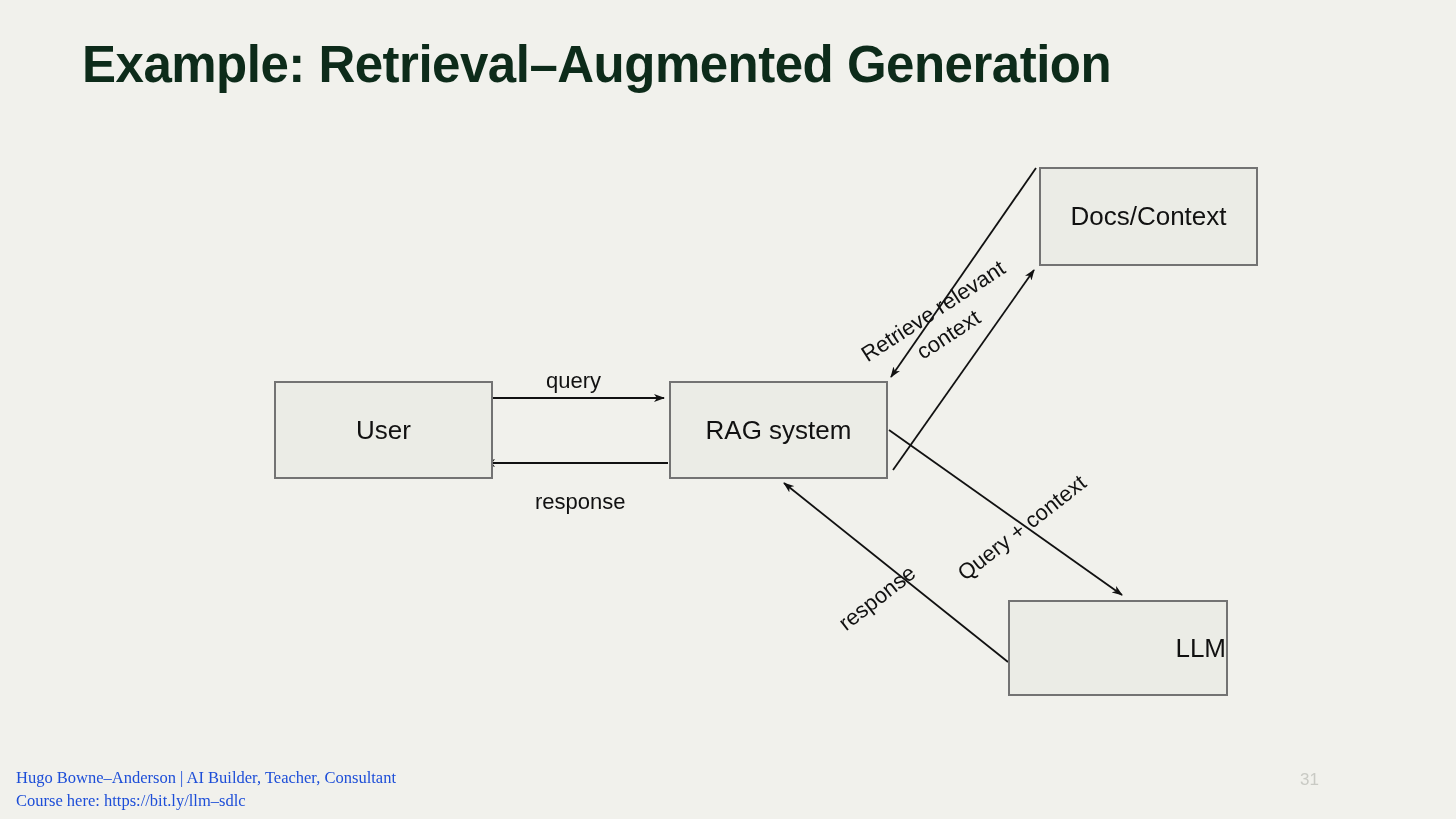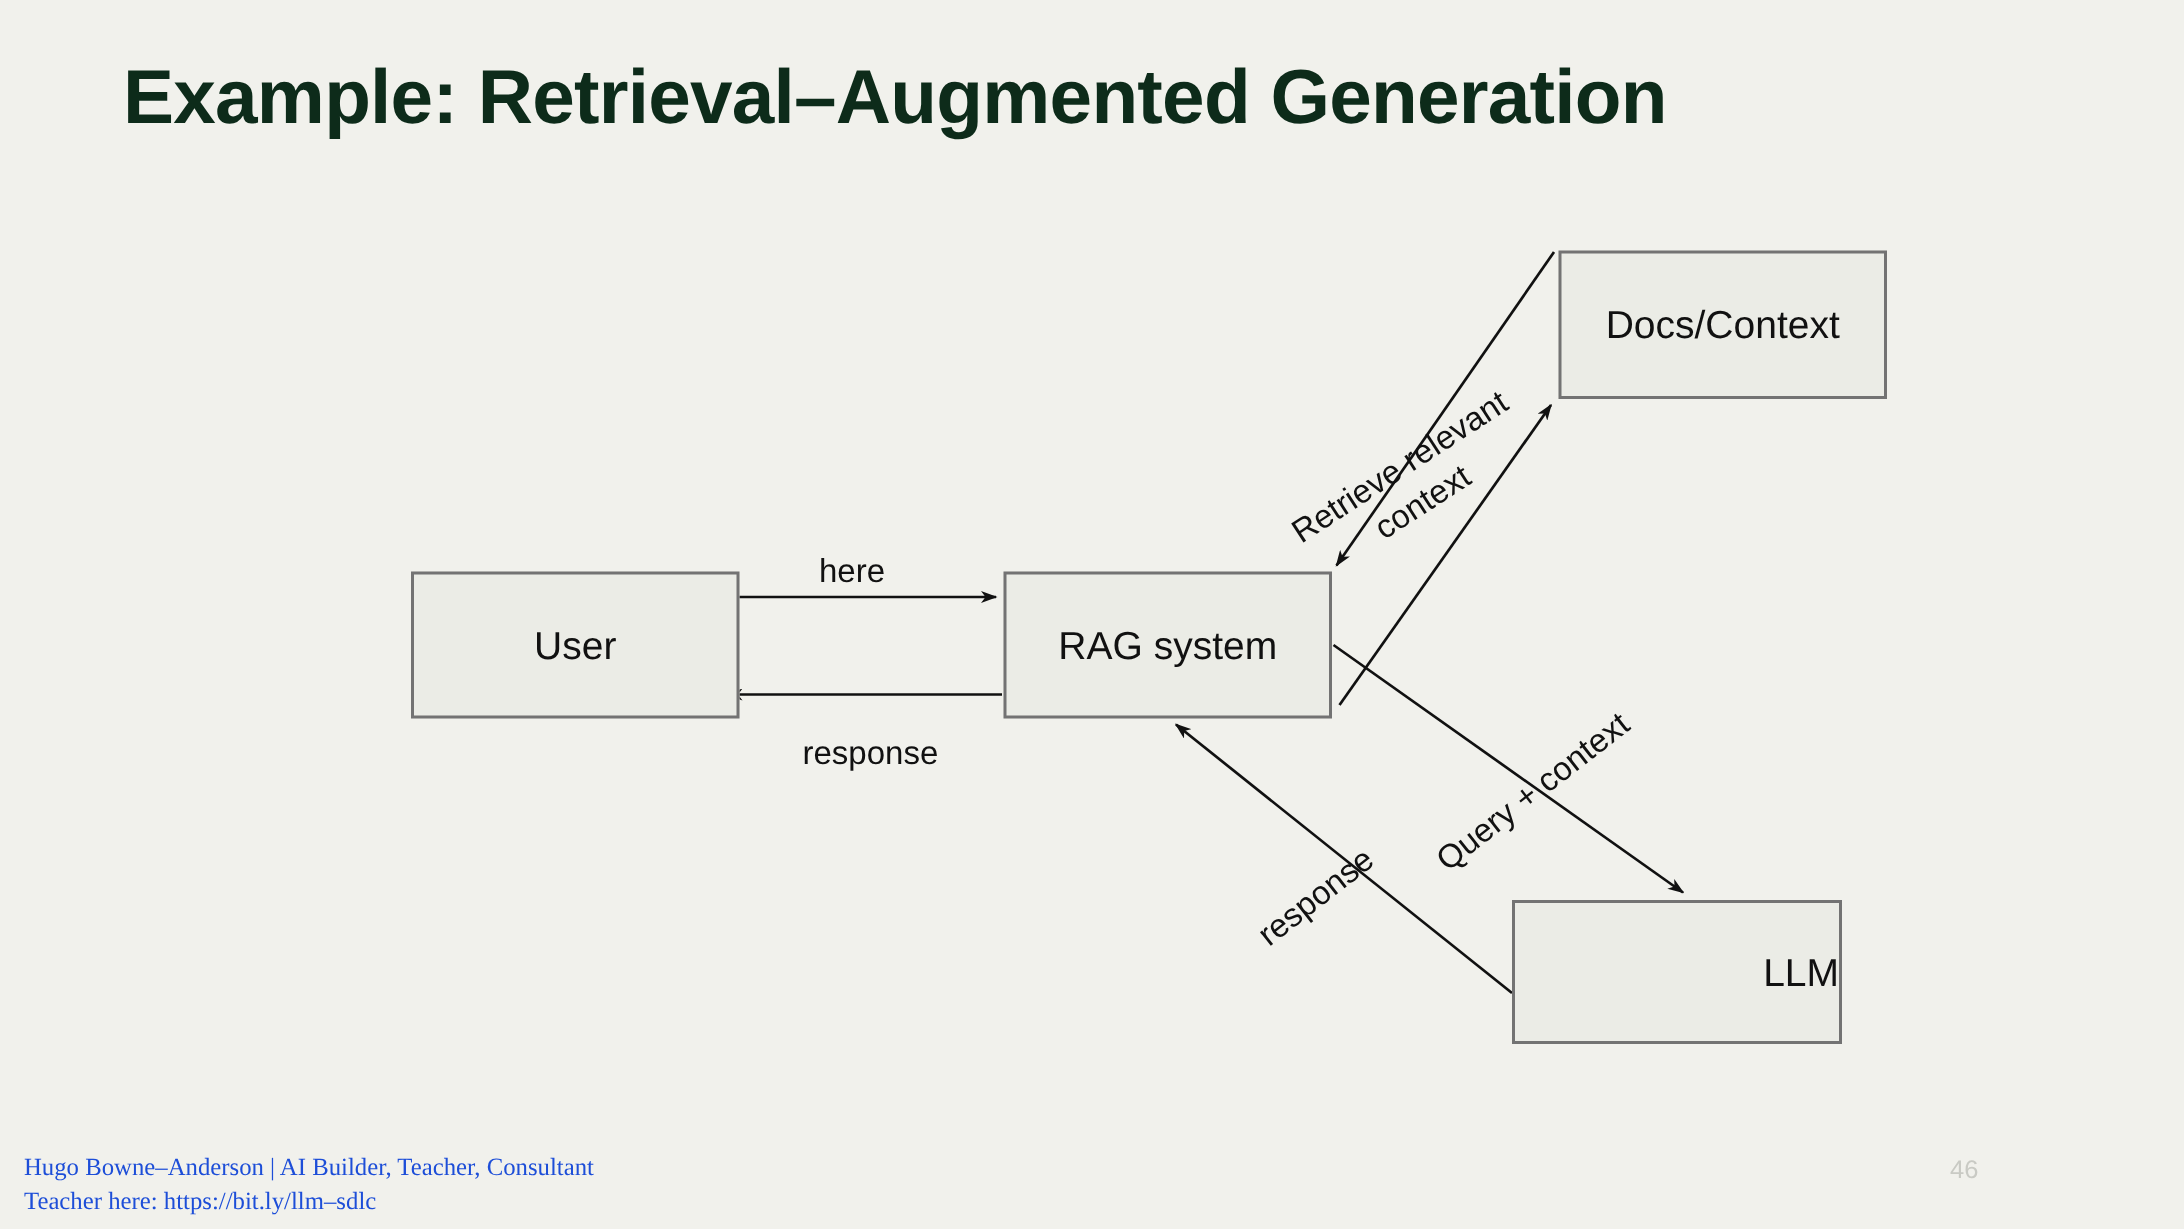--- a/index.html
+++ b/index.html
@@ -140,33 +140,33 @@
   </div>
 
   <div class="node-box" id="node-docs">
     <span>Docs/Context</span>
   </div>
 
   <div class="node-box" id="node-llm">
     <span>LLM</span>
   </div>
 
-  <div class="edge-label" id="label-query">here</div>
+  <div class="edge-label" id="label-query">query</div>
 
   <div class="edge-label" id="label-response">response</div>
 
   <div class="edge-label rot-label" id="label-retrieve">
     <div>Retrieve relevant</div>
     <div>context</div>
   </div>
 
   <div class="edge-label rot-label" id="label-querycontext">Query + context</div>
 
   <div class="edge-label rot-label" id="label-llmresponse">response</div>
 
   <div id="footer">
     <div>Hugo Bowne–Anderson | AI Builder, Teacher, Consultant</div>
-    <div>Teacher here: https://bit.ly/llm–sdlc</div>
+    <div>Course here: https://bit.ly/llm–sdlc</div>
   </div>
 
-  <div id="page-number">46</div>
+  <div id="page-number">31</div>
 
 </div>
 
 </body></html>

